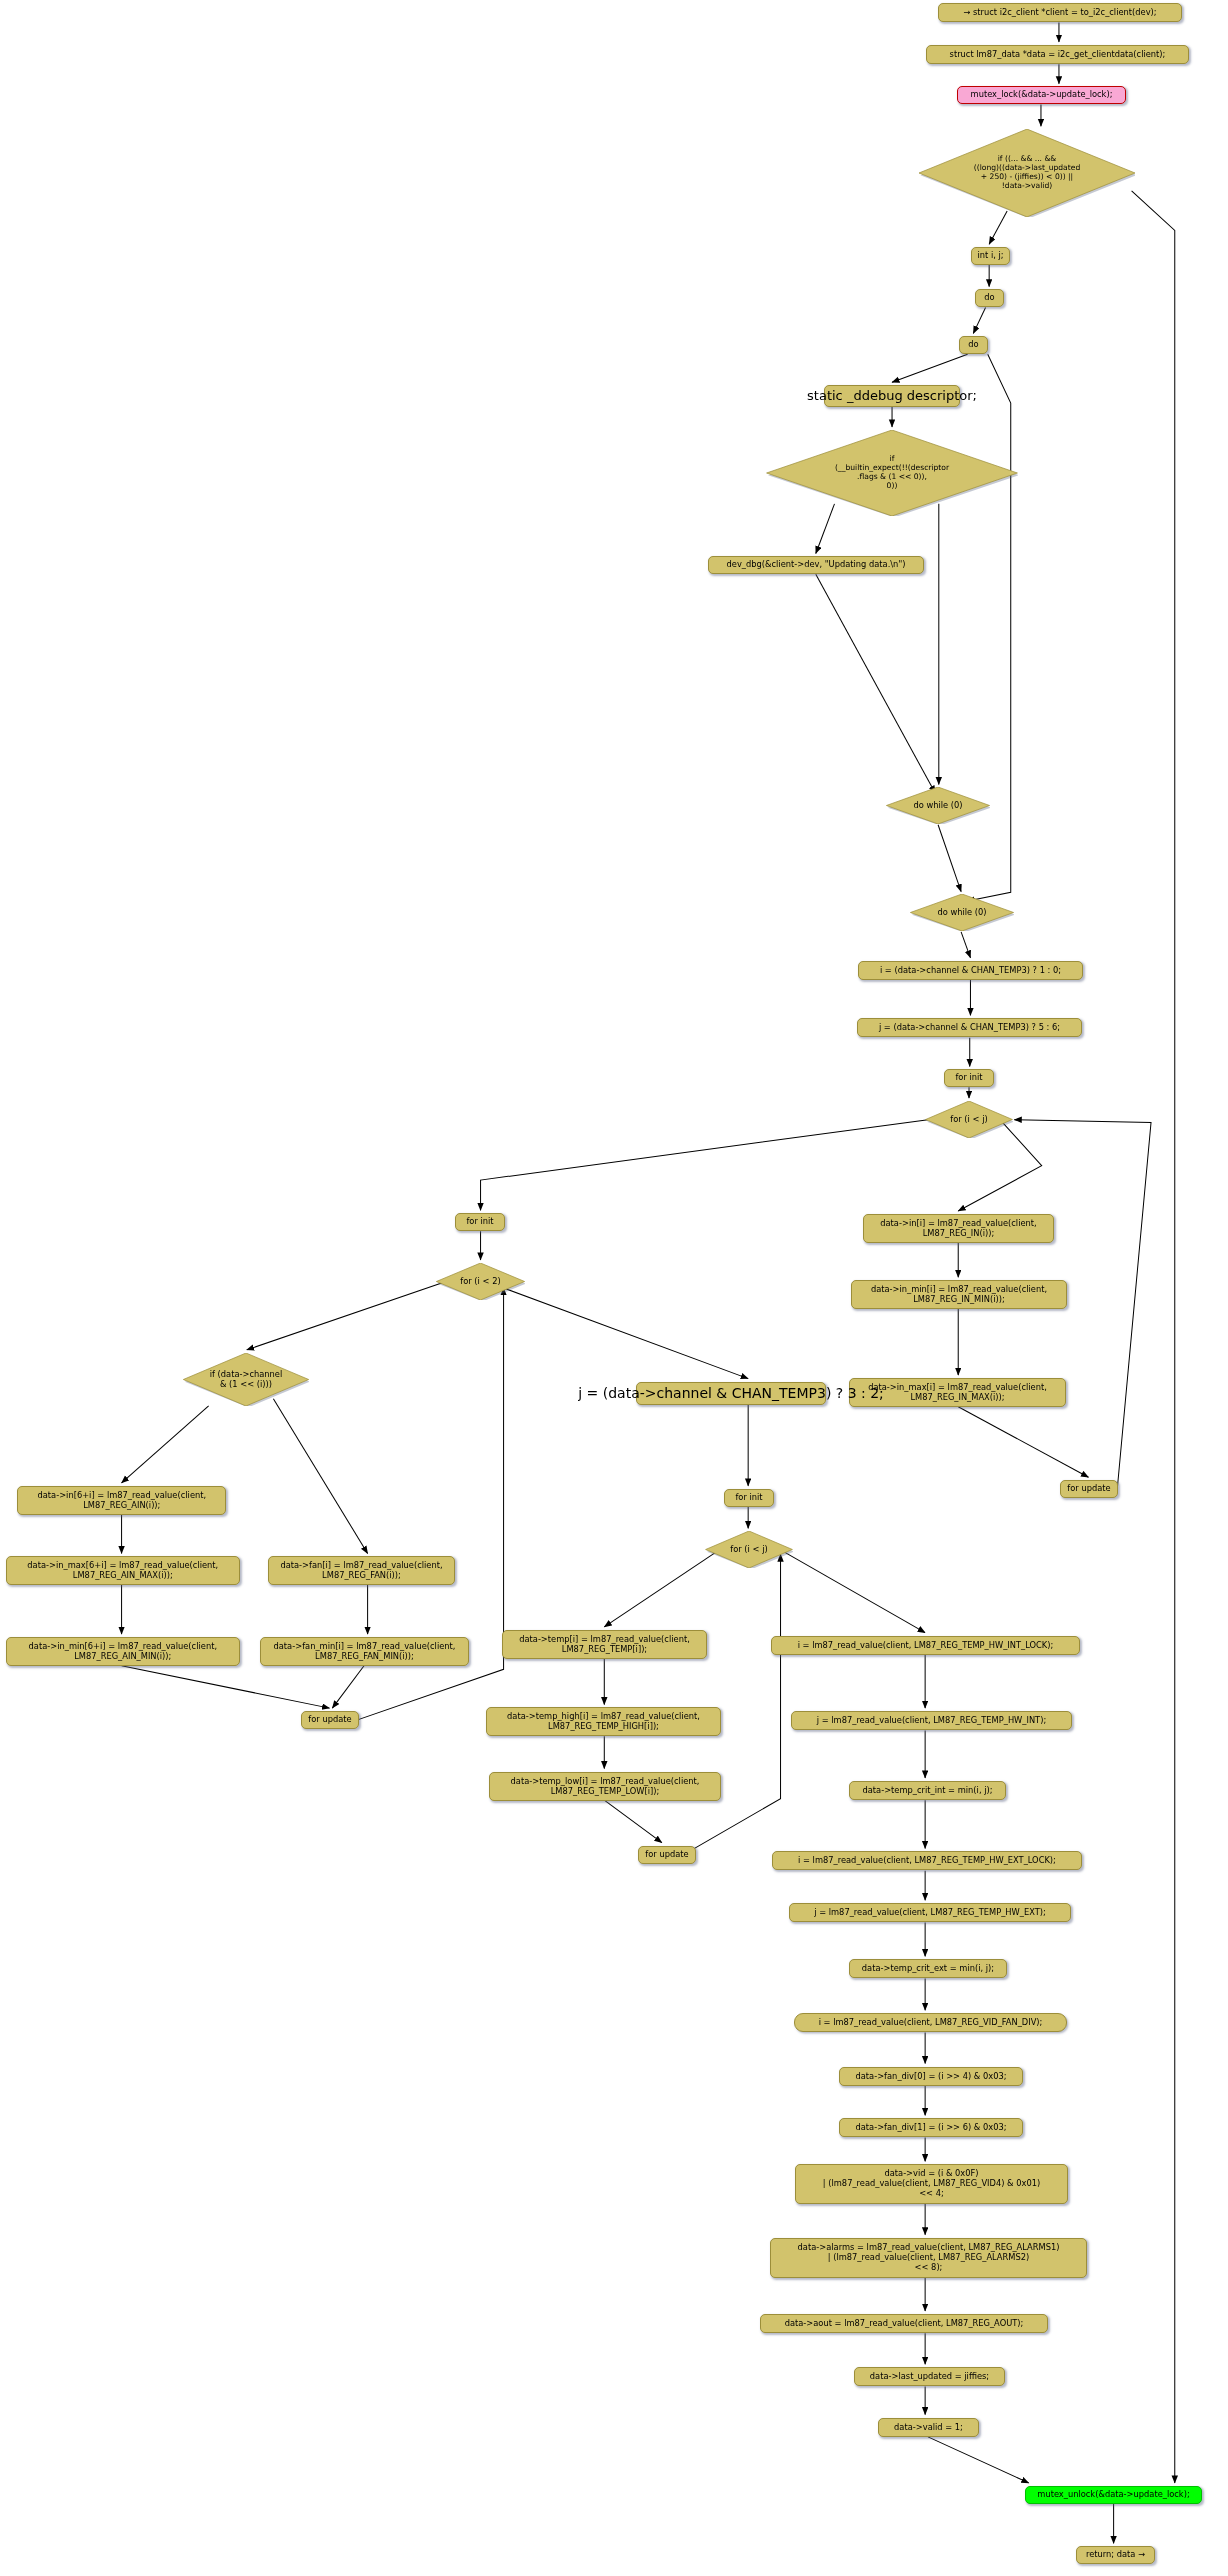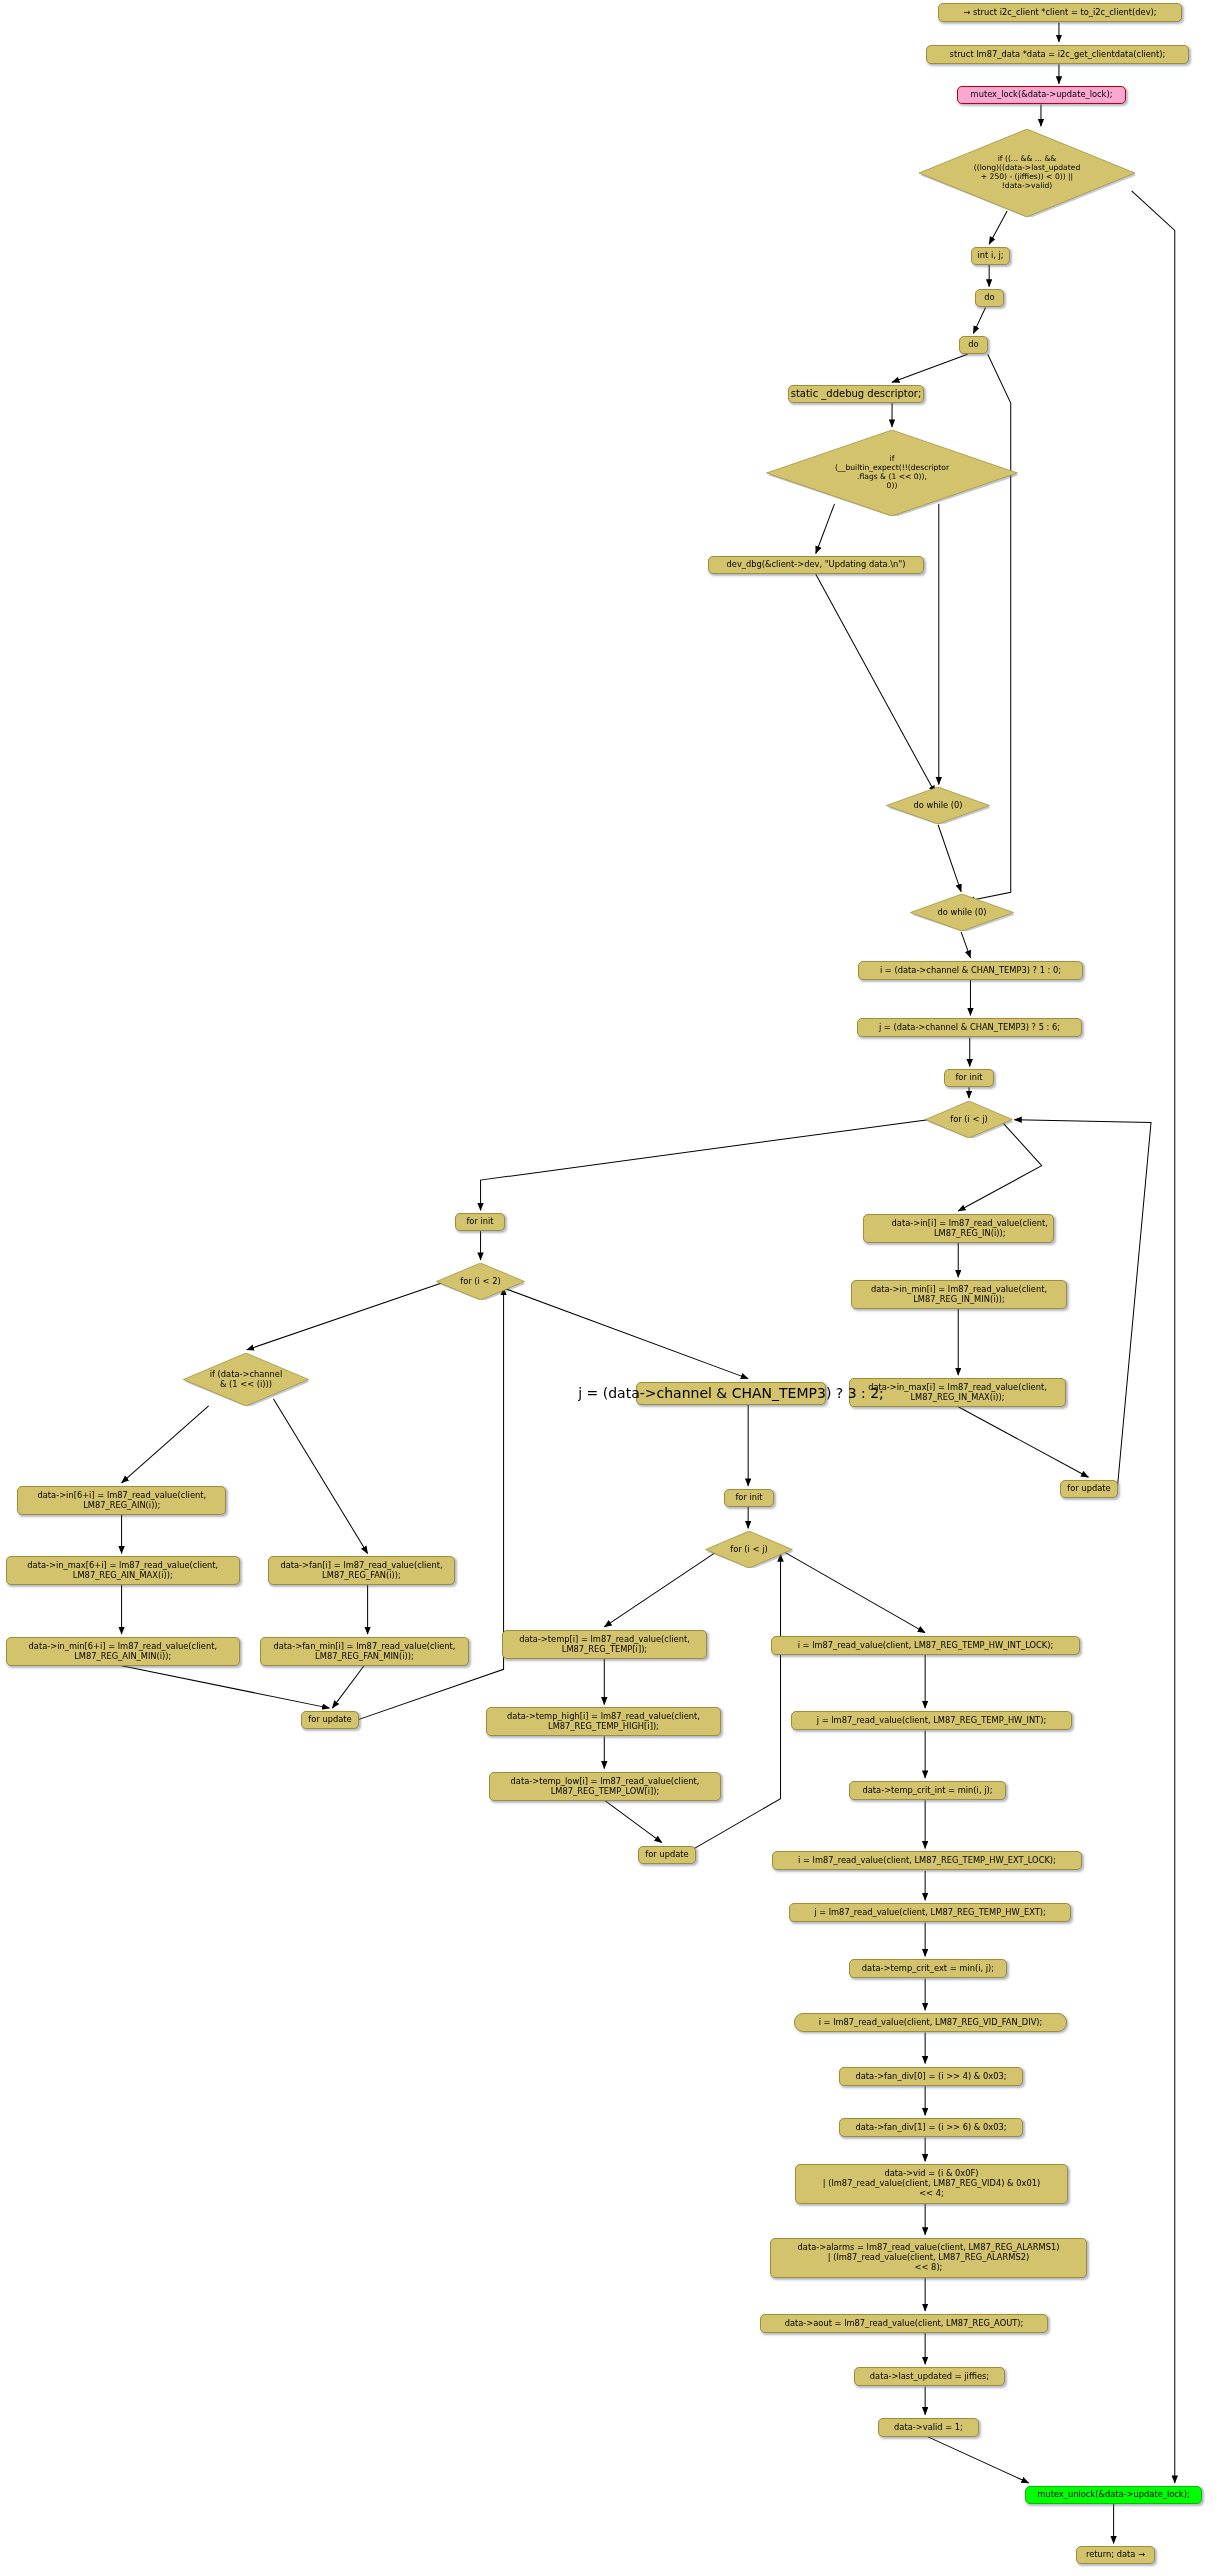--- a/index.html
+++ b/index.html
@@ -160,21 +160,21 @@
           <polygon points="150,0 300,61 150,122 0,61" fill="#D2C36C" stroke="#9C8E3A" stroke-width="1"></polygon>
         </svg>
         <div class="dlabel">if ((... &amp;&amp; ... &amp;&amp;
 ((long)((data-&gt;last_updated
 + 250) - (jiffies)) &lt; 0)) ||
 !data-&gt;valid)</div>
       </div>
       <div class="node rect tan" style="left: 971px; top: 247px; width: 39px; min-height: 18px; font-size: 8.3px;"><span>int i, j;</span></div>
       <div class="node rect tan" style="left: 975px; top: 289px; width: 29px; min-height: 18px; font-size: 8.3px;"><span>do</span></div>
       <div class="node rect tan" style="left: 959px; top: 336px; width: 29px; min-height: 18px; font-size: 8.3px;"><span>do</span></div>
-      <div class="node rect tan" style="left: 788px; top: 385px; width: 136px; min-height: 18px; font-size: 10px;"><span>static _ddebug descriptor;</span></div>
+      <div class="node rect tan" style="left: 824px; top: 385px; width: 136px; min-height: 18px; font-size: 13px;"><span>static _ddebug descriptor;</span></div>
       <div class="dwrap" style="left: 766px; top: 430px; width: 252px; height: 86px; font-size: 7.6px;">
         <svg width="252" height="86" viewBox="0 0 350 120">
           <polygon points="178,3 352,63 178,122 2,63" fill="rgba(90,100,130,0.35)"></polygon>
           <polygon points="175,0 350,60 175,120 0,60" fill="#D2C36C" stroke="#9C8E3A" stroke-width="1"></polygon>
         </svg>
         <div class="dlabel">if
 (__builtin_expect(!!(descriptor
 .flags &amp; (1 &lt;&lt; 0)),
 0))</div>
       </div>
@@ -196,21 +196,21 @@
       <div class="node rect tan" style="left: 858px; top: 961px; width: 225px; min-height: 19.4px; font-size: 8.3px;"><span>i = (data-&gt;channel &amp; CHAN_TEMP3) ? 1 : 0;</span></div>
       <div class="node rect tan" style="left: 857px; top: 1018px; width: 225px; min-height: 19.4px; font-size: 8.3px;"><span>j = (data-&gt;channel &amp; CHAN_TEMP3) ? 5 : 6;</span></div>
       <div class="node rect tan" style="left: 944px; top: 1069px; width: 50px; min-height: 18px; font-size: 8.3px;"><span>for init</span></div>
       <div class="dwrap" style="left: 925px; top: 1101px; width: 88px; height: 37px; font-size: 8.3px;">
         <svg width="88" height="37" viewBox="0 0 122 52">
           <polygon points="64,3 124,29 64,54 2,29" fill="rgba(90,100,130,0.35)"></polygon>
           <polygon points="61,0 122,26 61,52 0,26" fill="#D2C36C" stroke="#9C8E3A" stroke-width="1"></polygon>
         </svg>
         <div class="dlabel">for (i &lt; j)</div>
       </div>
-      <div class="node rect tan" style="left: 863px; top: 1214px; width: 191px; min-height: 29px; font-size: 8.3px; justify-content: flex-end;"><span>data-&gt;in[i] = lm87_read_value(client,
+      <div class="node rect tan" style="left: 863px; top: 1214px; width: 191px; min-height: 29px; font-size: 8.3px;"><span>data-&gt;in[i] = lm87_read_value(client,
 LM87_REG_IN(i));</span></div>
       <div class="node rect tan" style="left: 851px; top: 1280px; width: 216px; min-height: 29px; font-size: 8.3px;"><span>data-&gt;in_min[i] = lm87_read_value(client,
 LM87_REG_IN_MIN(i));</span></div>
       <div class="node rect tan" style="left: 849px; top: 1378px; width: 217px; min-height: 29px; font-size: 8.3px;"><span>data-&gt;in_max[i] = lm87_read_value(client,
 LM87_REG_IN_MAX(i));</span></div>
       <div class="node rect tan" style="left: 1060px; top: 1480px; width: 58px; min-height: 18px; font-size: 8.3px;"><span>for update</span></div>
       <div class="node rect tan" style="left: 455px; top: 1213px; width: 50px; min-height: 18px; font-size: 8.3px;"><span>for init</span></div>
       <div class="dwrap" style="left: 436px; top: 1263px; width: 89px; height: 37px; font-size: 8.3px;">
         <svg width="89" height="37" viewBox="0 0 124 52">
           <polygon points="65,3 126,29 65,54 2,29" fill="rgba(90,100,130,0.35)"></polygon>

